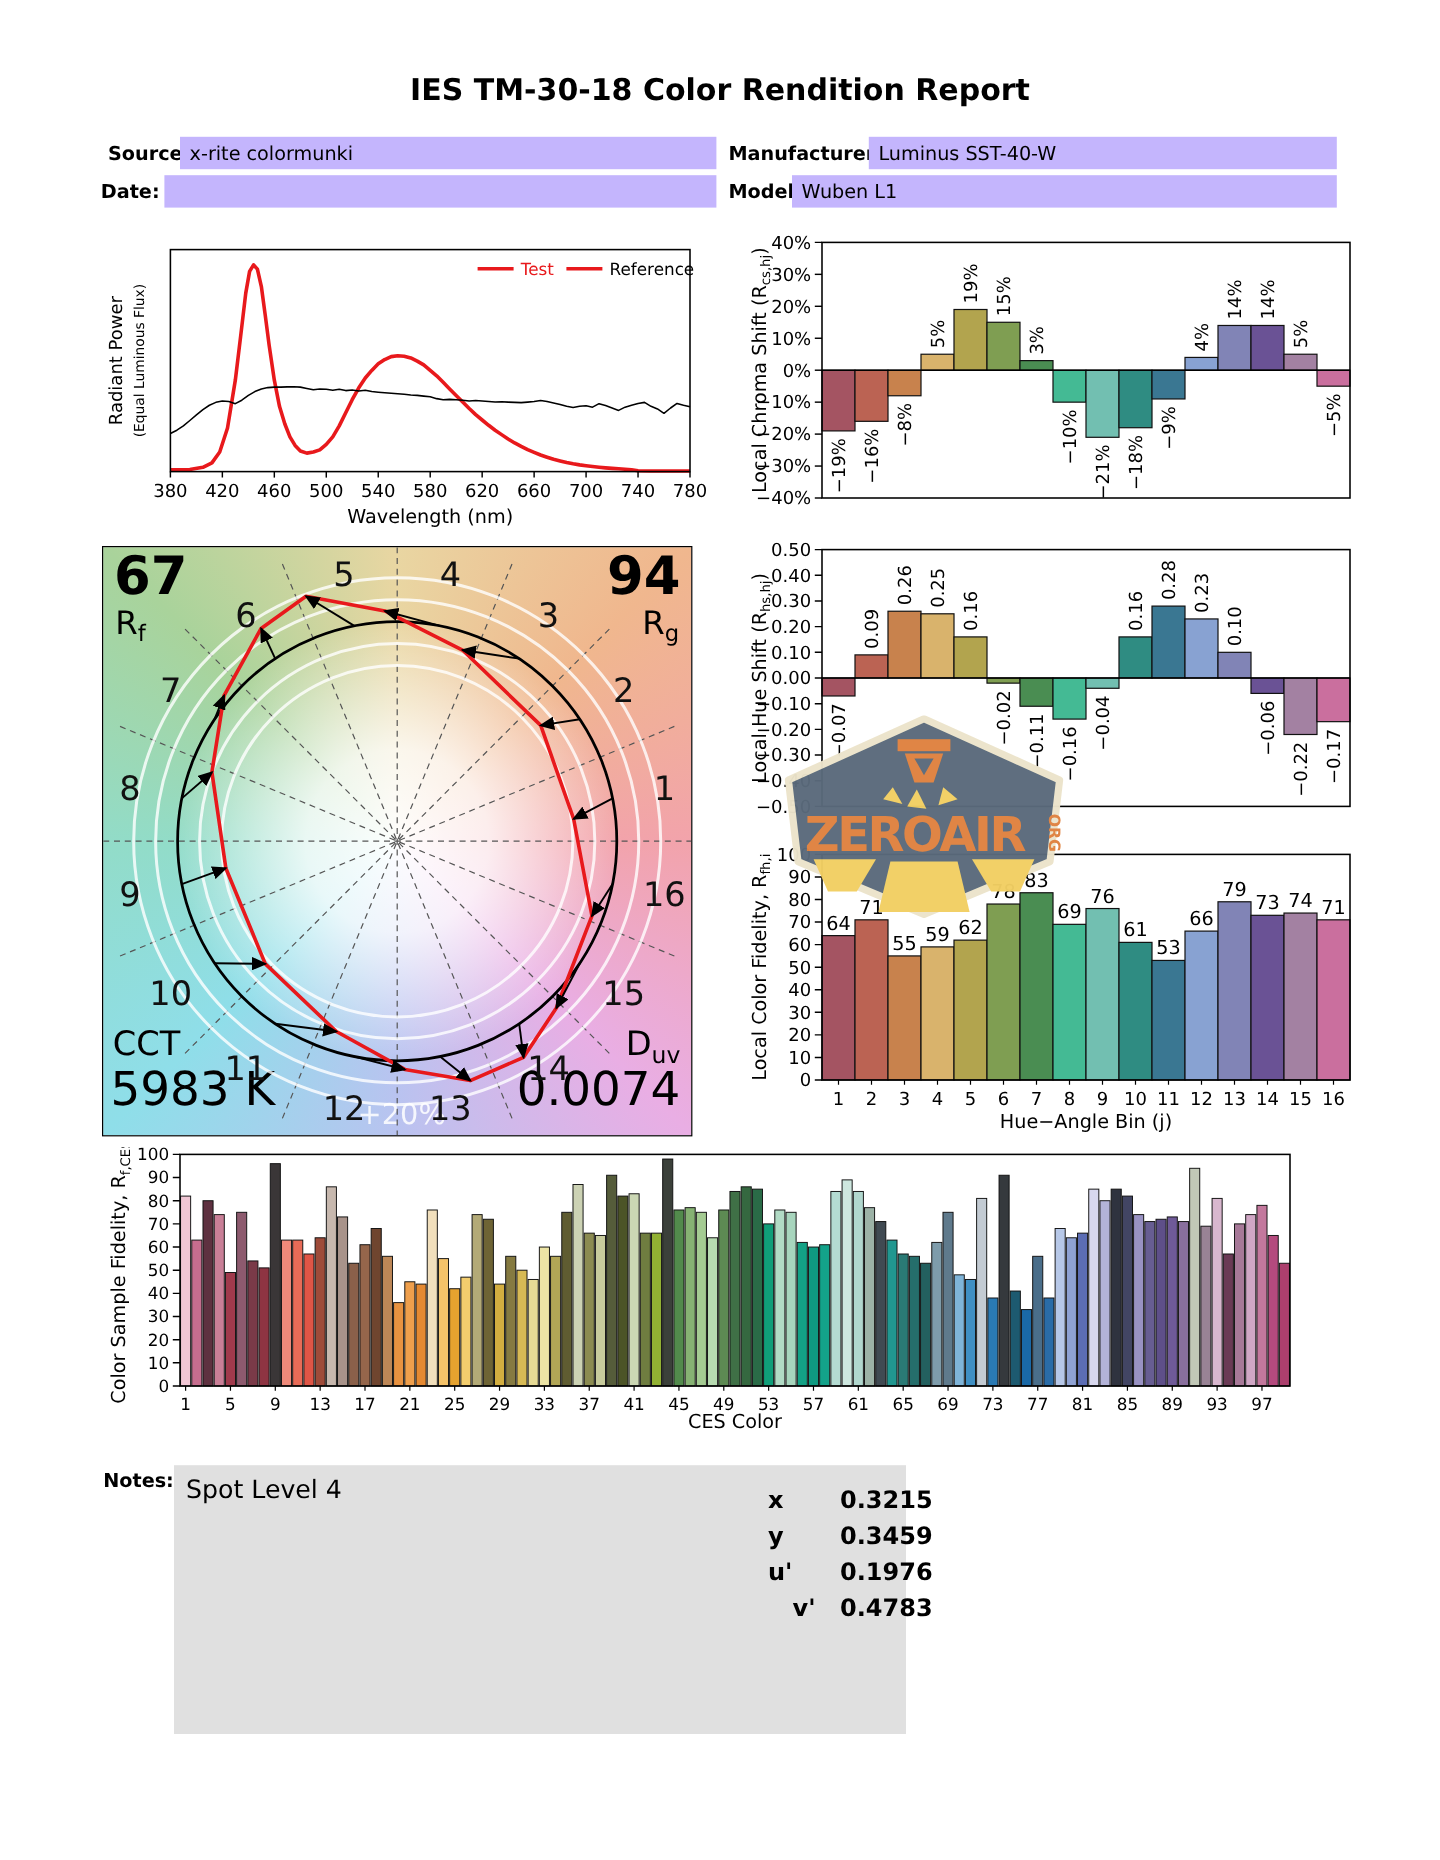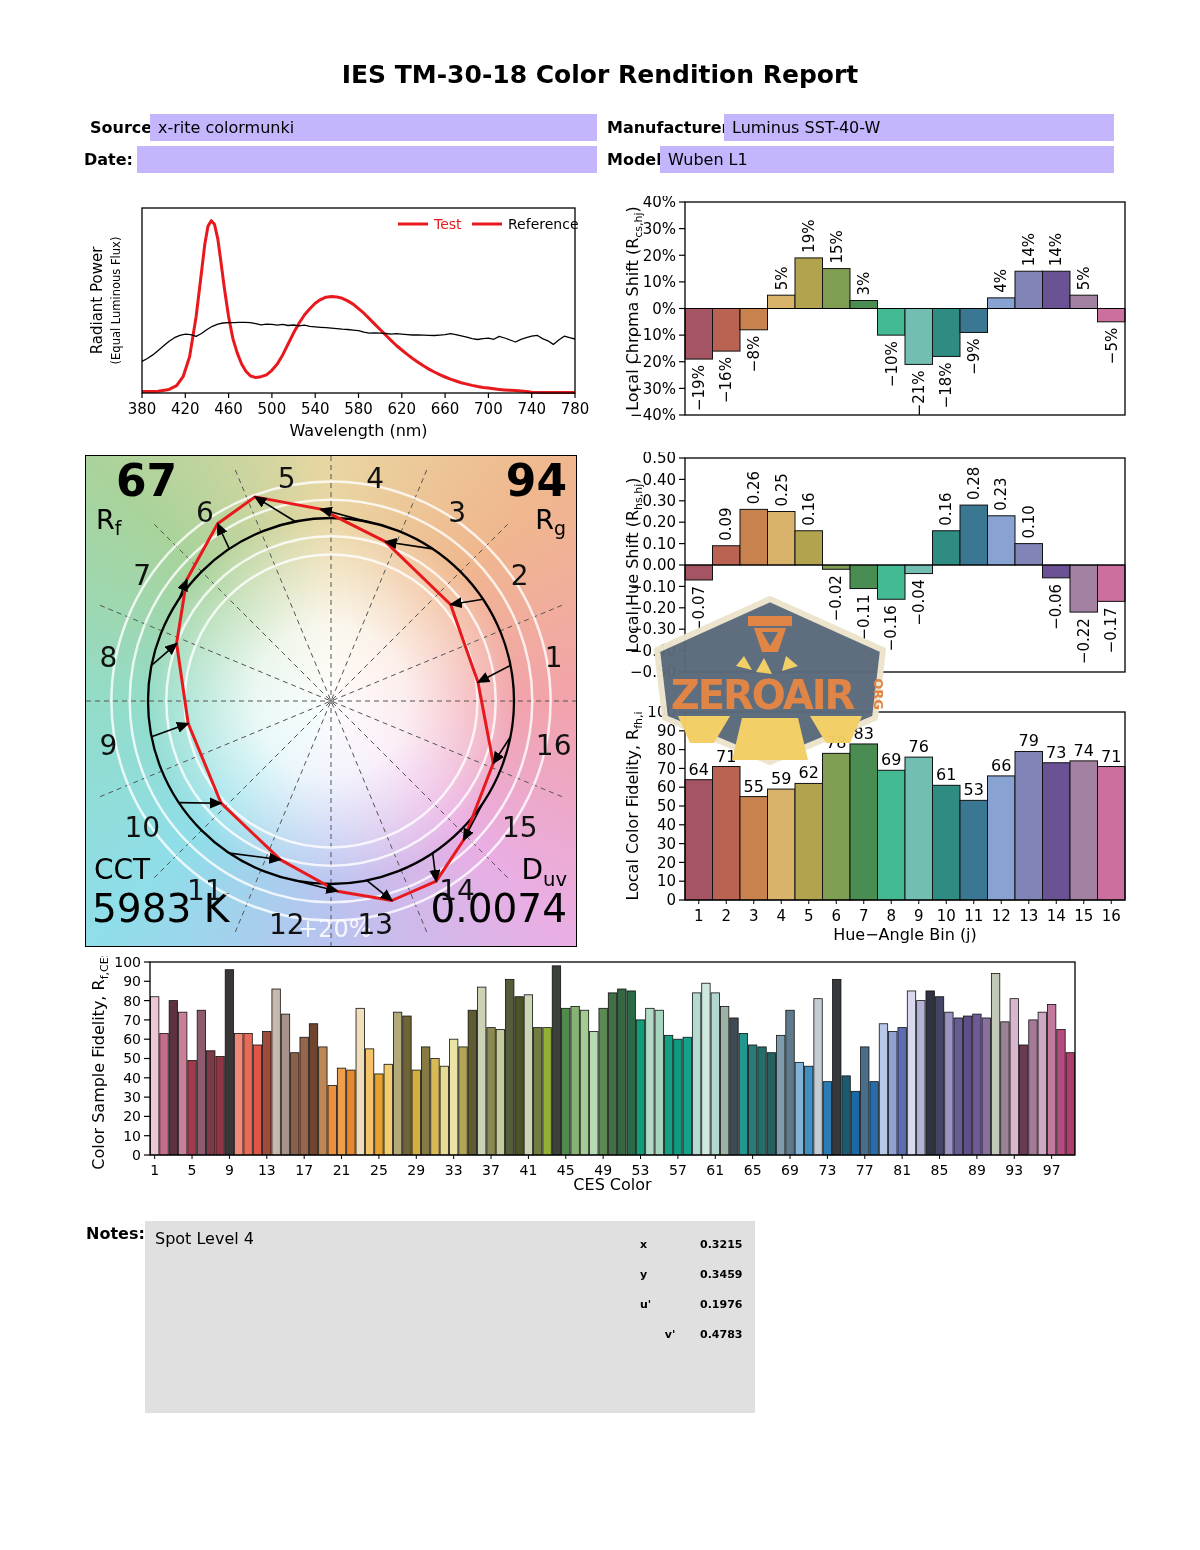--- a/index.html
+++ b/index.html
@@ -8,28 +8,28 @@
   .abs{position:absolute;}
   .title{top:60px;left:0;width:1200px;text-align:center;font-size:25px;font-weight:bold;}
   .metalabel{font-size:16px;font-weight:bold;}
   .field{background:#c4b5fd;height:27px;font-size:16px;line-height:27px;padding-left:8px;box-sizing:border-box;}
   .cvg-bg{left:85px;top:455px;width:490px;height:490px;border:1px solid #000;
     background:
       radial-gradient(circle at 50% 50%, rgba(255,255,255,.97) 0%, rgba(255,255,255,.8) 22%, rgba(255,255,255,0) 54%),
       conic-gradient(from 0deg,
         #e9d6a2 0deg, #f0b78e 45deg, #f2a3ab 90deg, #e9aee4 135deg,
         #b9c3f0 180deg, #8fdee9 225deg, #92dcc8 270deg, #a9d39b 315deg, #e9d6a2 360deg);}
-  .cvg-num{font-size:44px;font-weight:bold;line-height:1;margin-left:21px;}
+  .cvg-num{font-size:44px;font-weight:bold;line-height:1;}
   .cvg-sub{font-size:27px;line-height:1;}
   .cvg-small{font-size:28px;line-height:1;}
   .cvg-big{font-size:39px;font-weight:normal;line-height:1;}
   .ring-label{font-size:24px;color:rgba(255,255,255,.85);}
   sub{font-size:70%;}
-  .notes-box{left:145px;top:1221px;width:610px;height:192px;background:#e0e0e0;font-size:16px;padding:8px 10px;box-sizing:border-box;}
-  .chrow{font-size:11px;}
+  .notes-box{left:145px;top:1221px;width:610px;height:224px;background:#e0e0e0;font-size:21px;padding:8px 10px;box-sizing:border-box;}
+  .chrow{font-size:20px;}
   .chrow b{display:inline-block;min-width:60px;}
   .cie-box{left:772px;top:1216px;width:200px;height:216px;border:2px solid #000;text-align:center;}
   .cie-title{margin-top:14px;font-size:17px;font-weight:bold;}
   .cie-line{margin-top:16px;font-size:17px;font-weight:bold;}
   .footer{top:1437px;left:0;width:1200px;text-align:center;font-size:16px;font-weight:bold;}
   svg text{font-family:"DejaVu Sans", "Liberation Sans", sans-serif;}
 </style>
 </head>
 <body>
 

